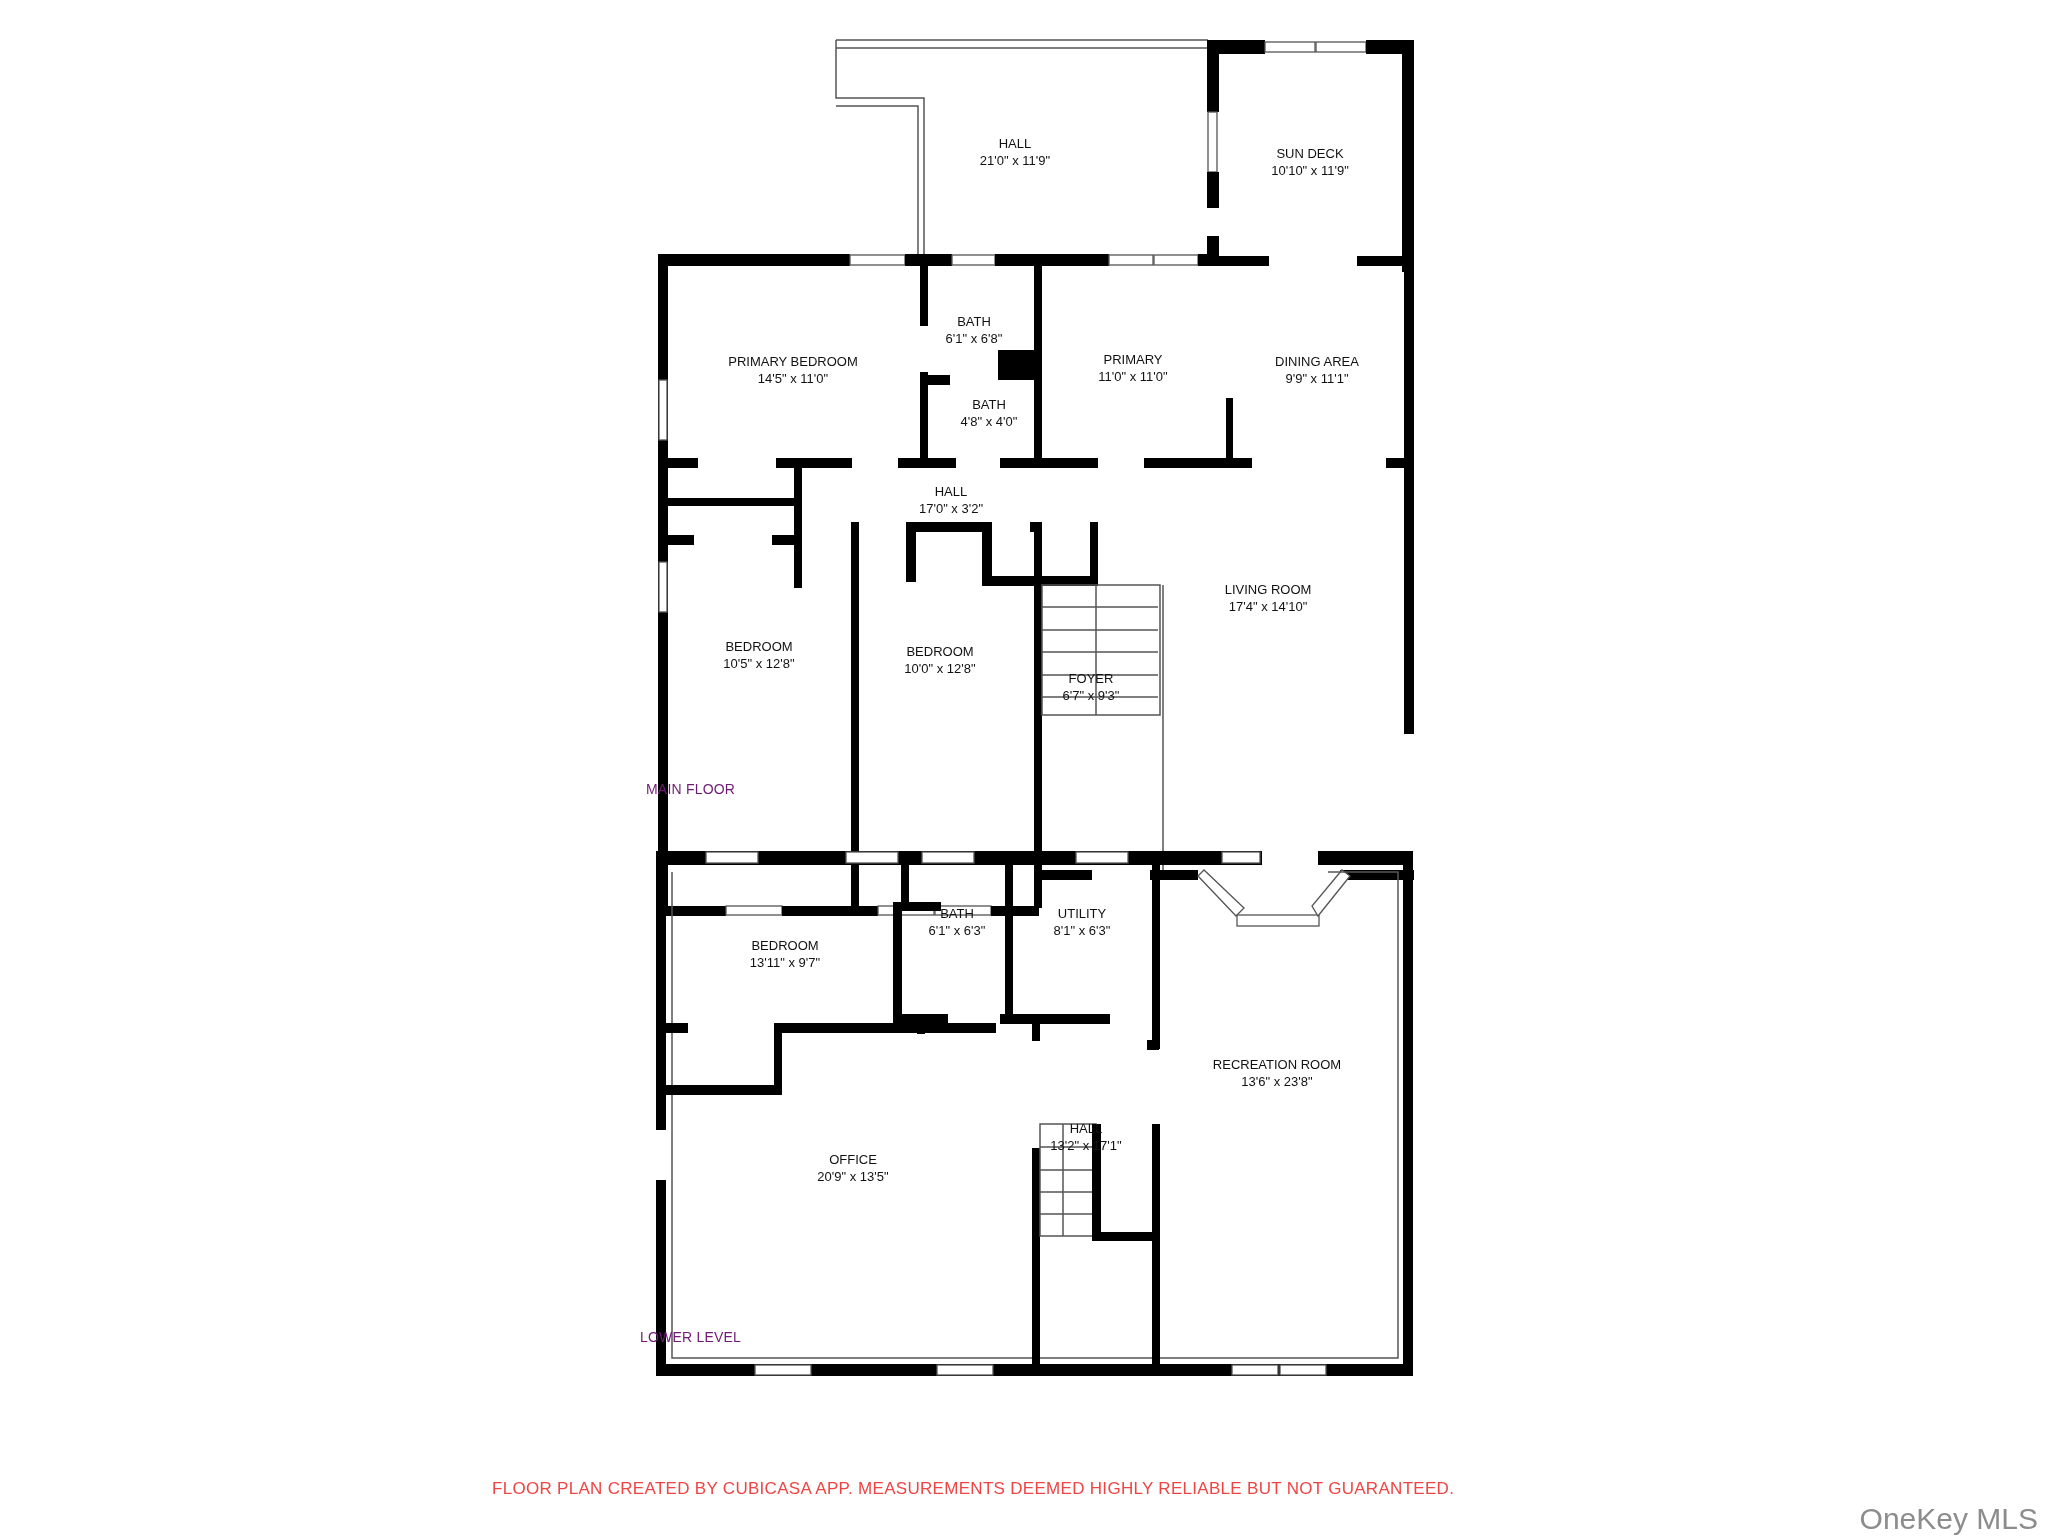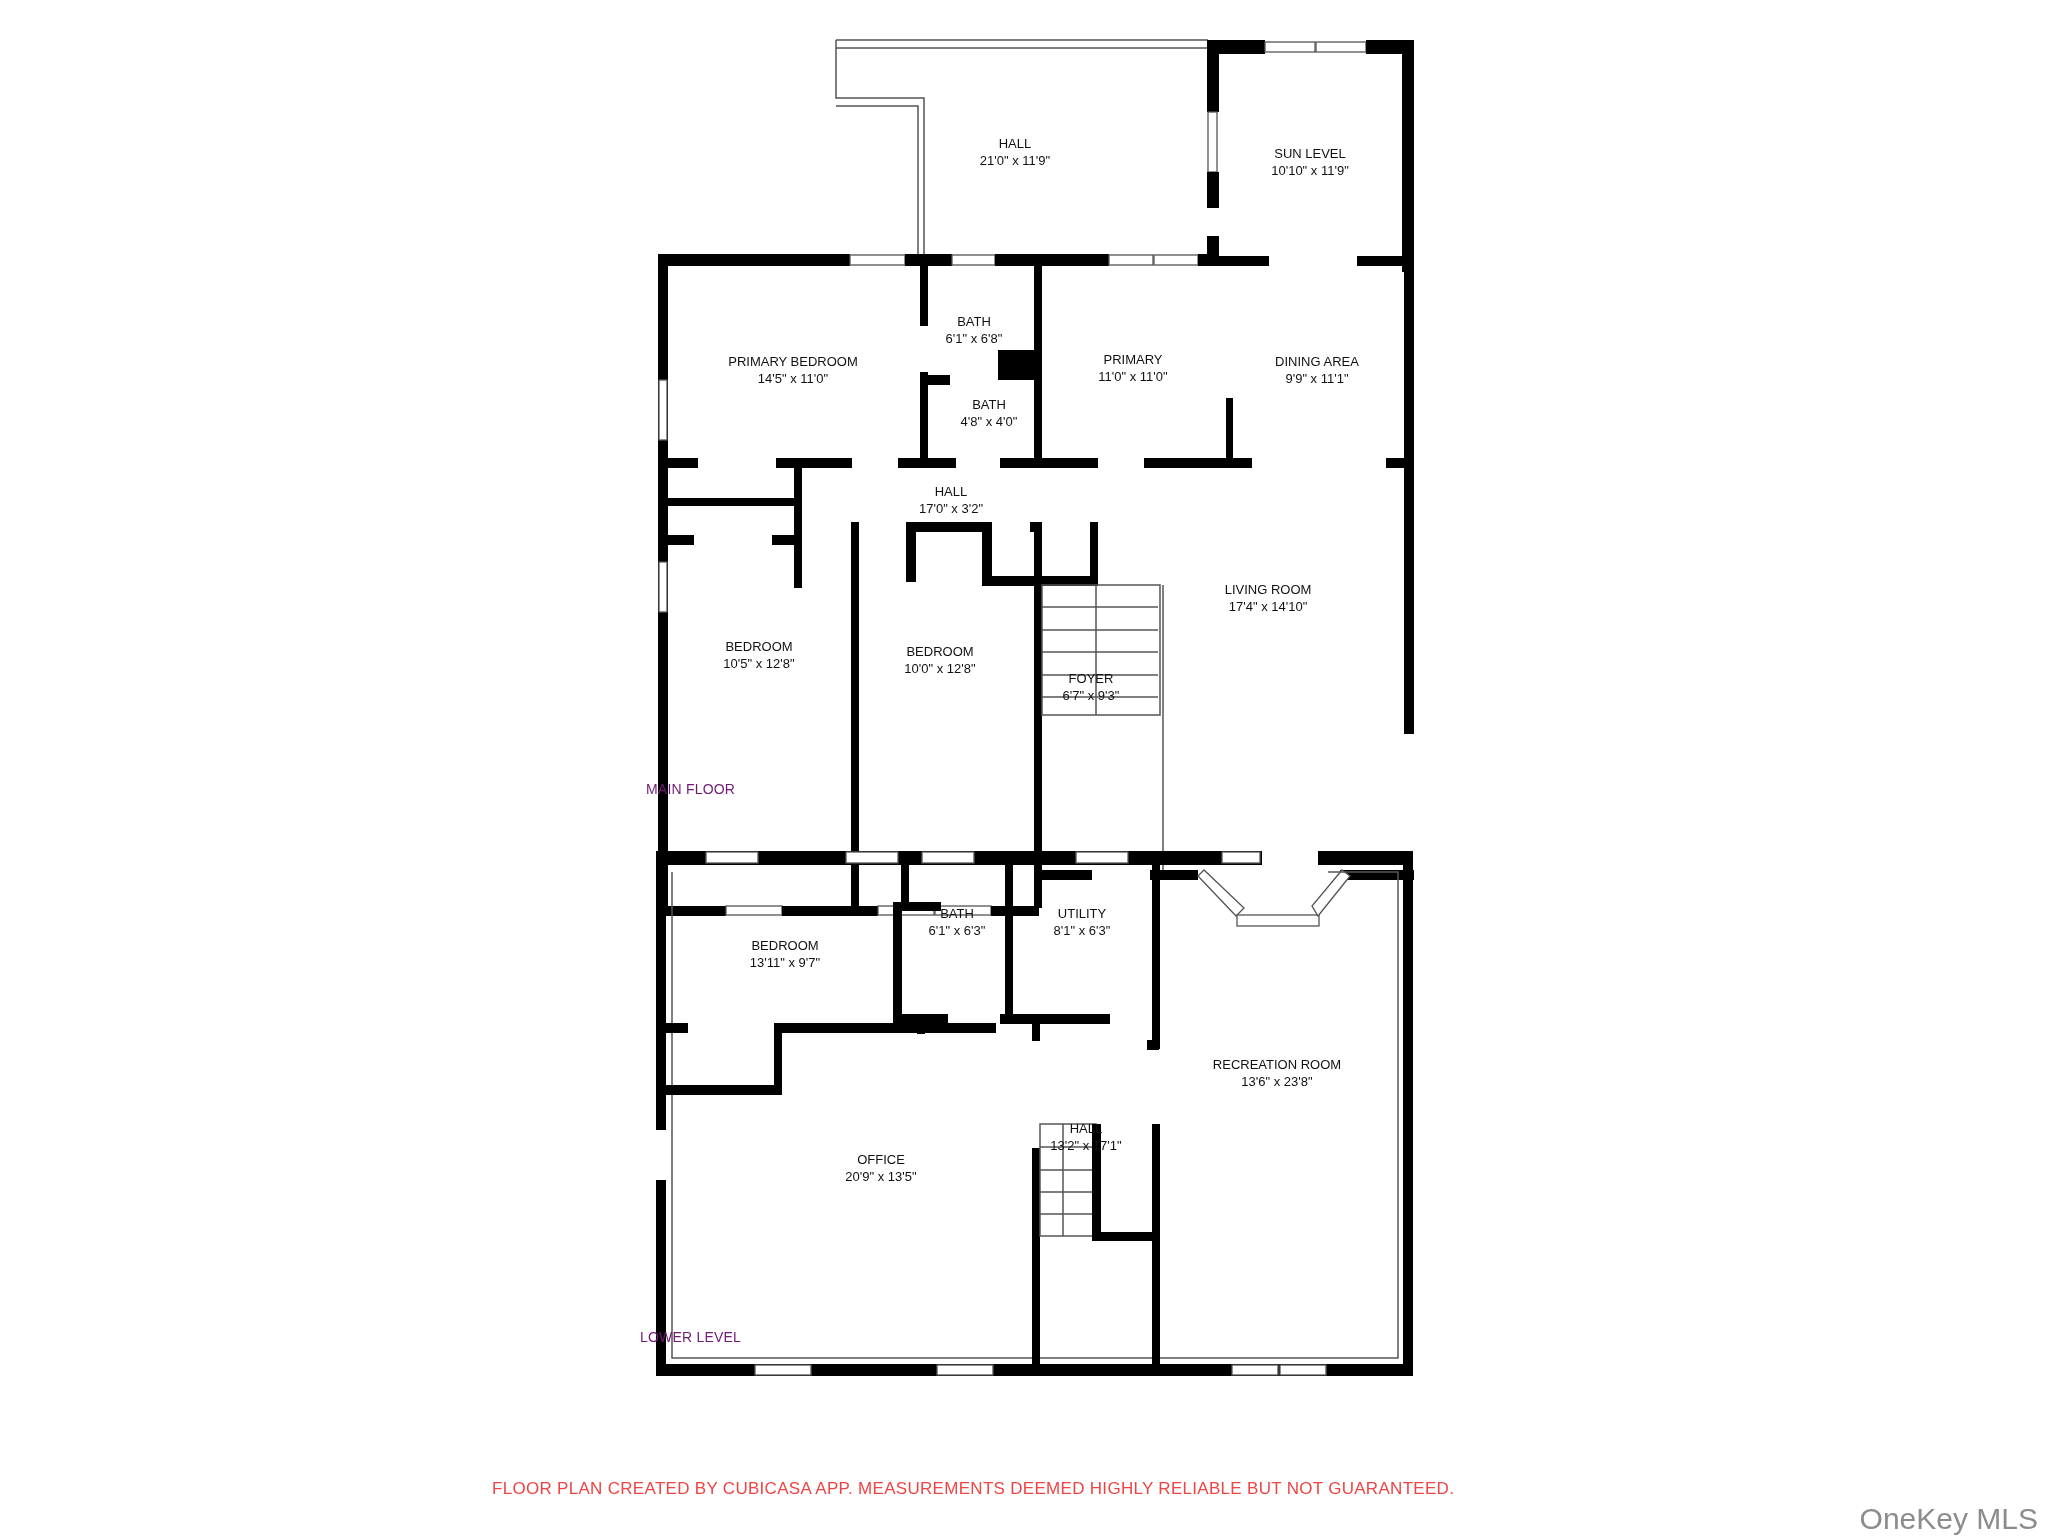--- a/index.html
+++ b/index.html
@@ -154,21 +154,21 @@
     <rect class="wall" x="1092" y="1232" width="65" height="9"></rect>
     <rect class="wall" x="1152" y="1124" width="8" height="246"></rect>
   </g>
 </svg>
 
 <div class="lbl" style="left:1015px;top:152px;">
     <span class="n">HALL</span>
     <span class="d">21'0" x 11'9"</span>
   </div>
 <div class="lbl" style="left:1310px;top:162px;">
-    <span class="n">SUN LEVEL</span>
+    <span class="n">SUN DECK</span>
     <span class="d">10'10" x 11'9"</span>
   </div>
 <div class="lbl" style="left:793px;top:370px;">
     <span class="n">PRIMARY BEDROOM</span>
     <span class="d">14'5" x 11'0"</span>
   </div>
 <div class="lbl" style="left:974px;top:330px;">
     <span class="n">BATH</span>
     <span class="d">6'1" x 6'8"</span>
   </div>
@@ -219,20 +219,20 @@
     <span class="d">8'1" x 6'3"</span>
   </div>
 <div class="lbl" style="left:1086px;top:1137px;">
     <span class="n">HALL</span>
     <span class="d">13'2" x 17'1"</span>
   </div>
 <div class="lbl" style="left:1277px;top:1073px;">
     <span class="n">RECREATION ROOM</span>
     <span class="d">13'6" x 23'8"</span>
   </div>
-<div class="lbl" style="left:853px;top:1168px;margin-left:28px;">
+<div class="lbl" style="left:853px;top:1168px;">
     <span class="n">OFFICE</span>
     <span class="d">20'9" x 13'5"</span>
   </div>
 <div class="floor-title" style="left:640px;top:1329px;">LOWER LEVEL</div>
 
 <div class="footer">FLOOR PLAN CREATED BY CUBICASA APP. MEASUREMENTS DEEMED HIGHLY RELIABLE BUT NOT GUARANTEED.</div>
 <div class="brand">OneKey MLS</div>
 
 </body></html>

